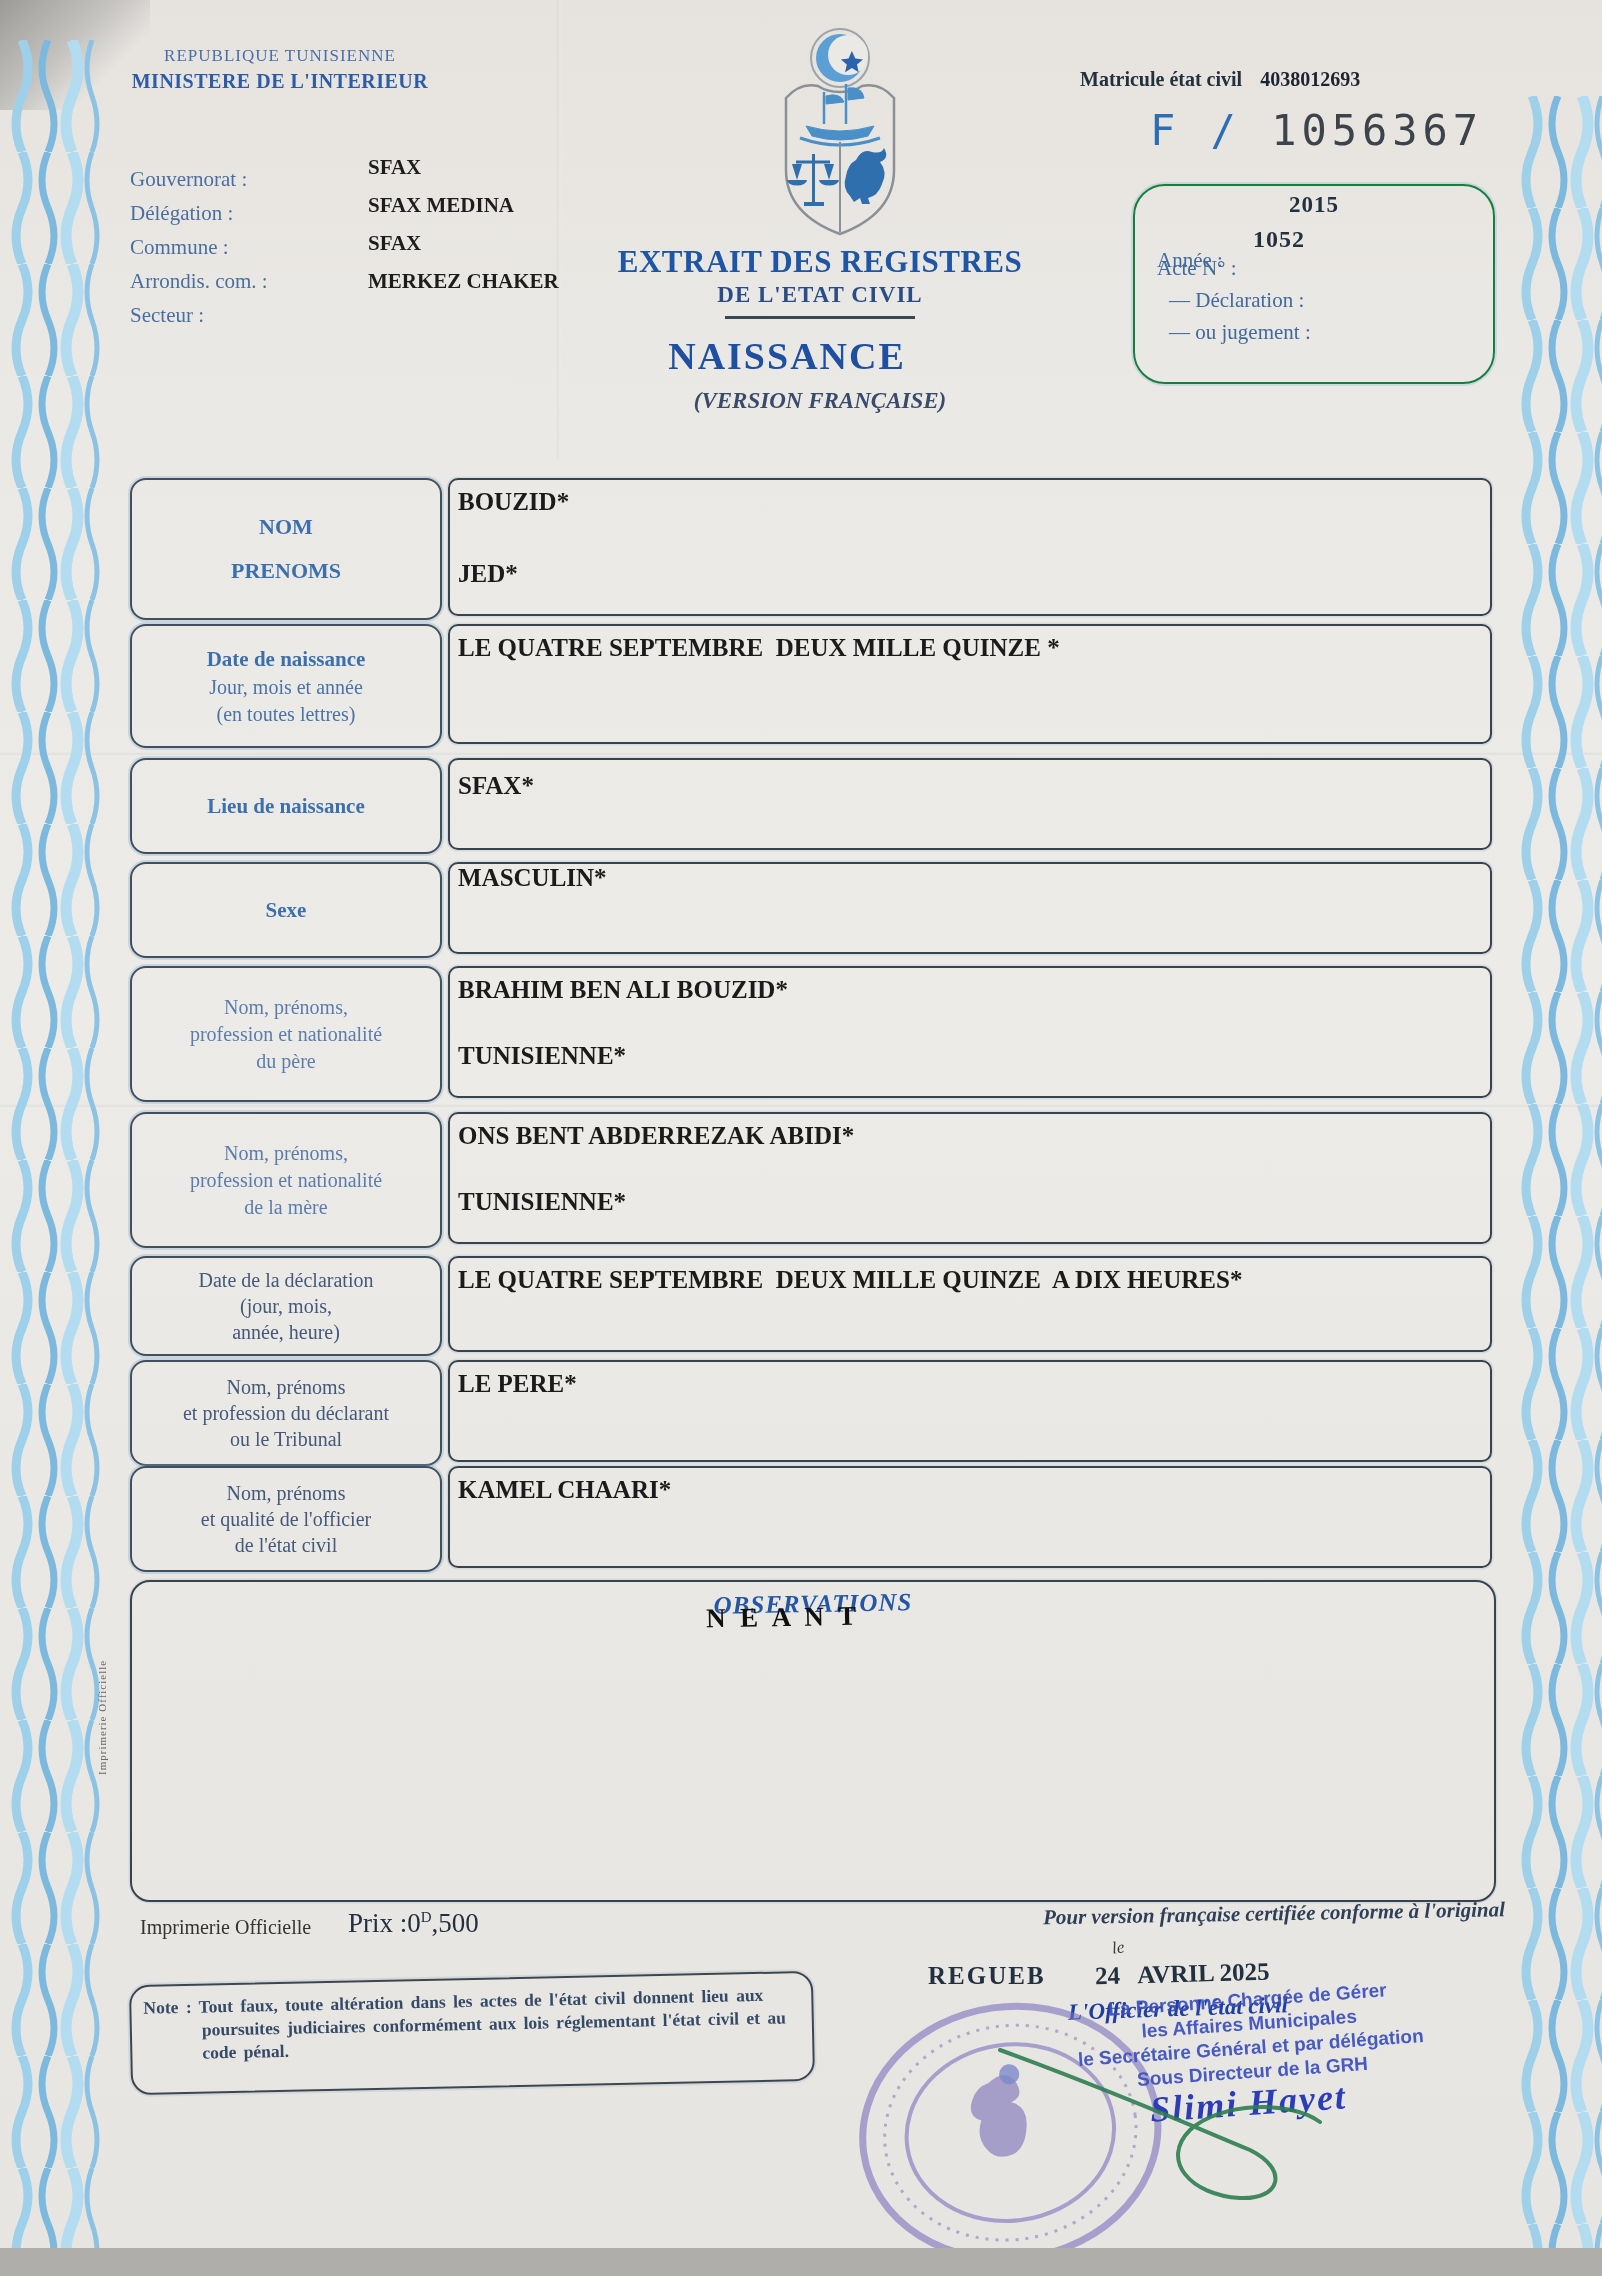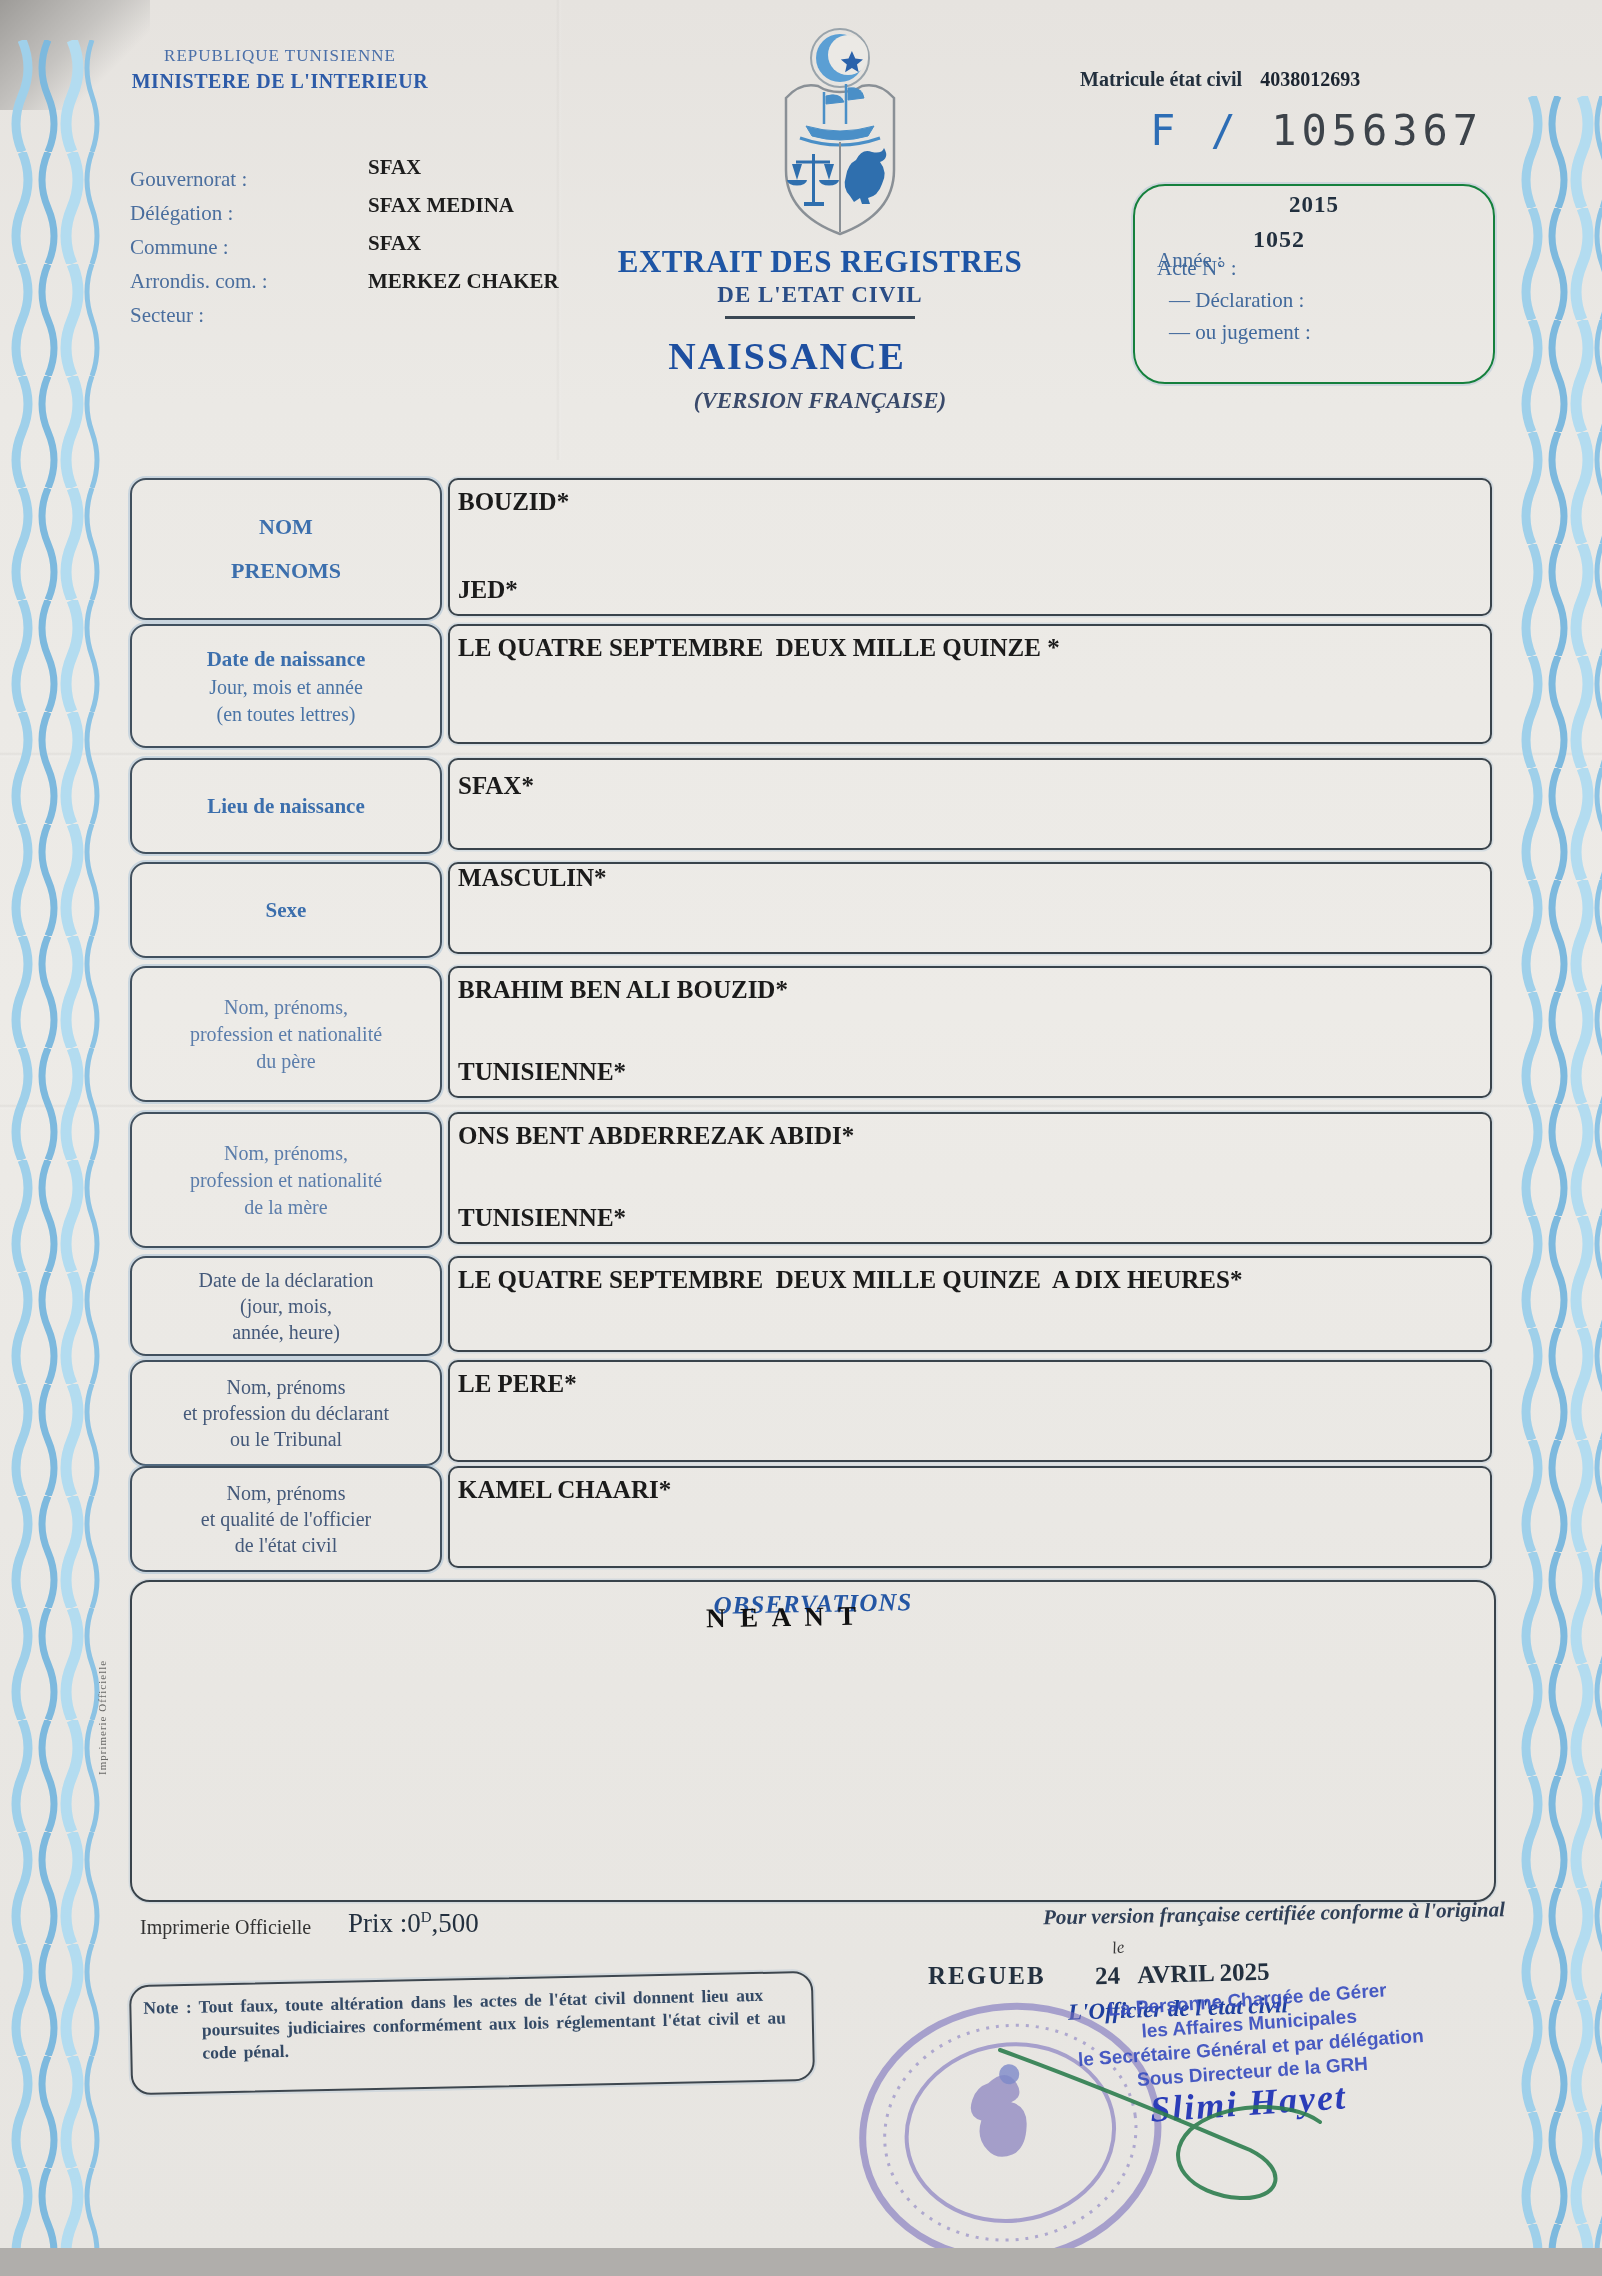--- a/index.html
+++ b/index.html
@@ -59,21 +59,21 @@
           display:flex;flex-direction:column;justify-content:center;align-items:center;text-align:center;}
   .valbox{position:absolute;left:318px;top:0;width:1044px;height:100%;
           border:2px solid #39434b;border-radius:10px;box-shadow:0 0 0 1.5px rgba(120,165,205,.2);
           box-sizing:border-box;}
   .lbl-b{font-size:22px;font-weight:bold;color:#3c6fad;line-height:30px;}
   .lbl-n{font-size:20px;color:#4a74a6;line-height:27px;}
   .lbl-soft{font-size:20px;color:#5b7dab;line-height:27px;}
   .lbl-dark{font-size:20px;color:#44597a;line-height:26px;}
   .val{font-size:25px;font-weight:bold;color:#1b1b1b;white-space:pre;padding-left:8px;}
   .val-top{padding-top:8px;}
-  .two-line{display:flex;flex-direction:column;justify-content:space-between;height:100%;box-sizing:border-box;padding:8px 0 10px 0;}
+  .two-line{display:flex;flex-direction:column;justify-content:space-between;height:100%;box-sizing:border-box;padding:8px 0 26px 0;}
 
   .obsbox{position:absolute;left:130px;top:1580px;width:1362px;height:318px;
           border:2px solid #39434b;border-radius:20px;box-shadow:0 0 0 1.5px rgba(120,165,205,.2);text-align:center;}
   .obs-t{margin-top:8px;font-style:italic;font-weight:bold;font-size:25px;color:#2456a4;letter-spacing:1px;transform:rotate(-1deg);}
   .obs-v{margin-top:-16px;margin-left:-60px;font-weight:bold;font-size:27px;color:#101010;letter-spacing:4px;transform:rotate(-1deg);}
 
   
   .sideprint{position:absolute;left:96px;top:1545px;height:230px;writing-mode:vertical-rl;
              transform:rotate(180deg);font-size:11px;color:#6a6a68;letter-spacing:1px;}
   .imprimerie{position:absolute;left:140px;top:1916px;font-size:20px;color:#333;}

